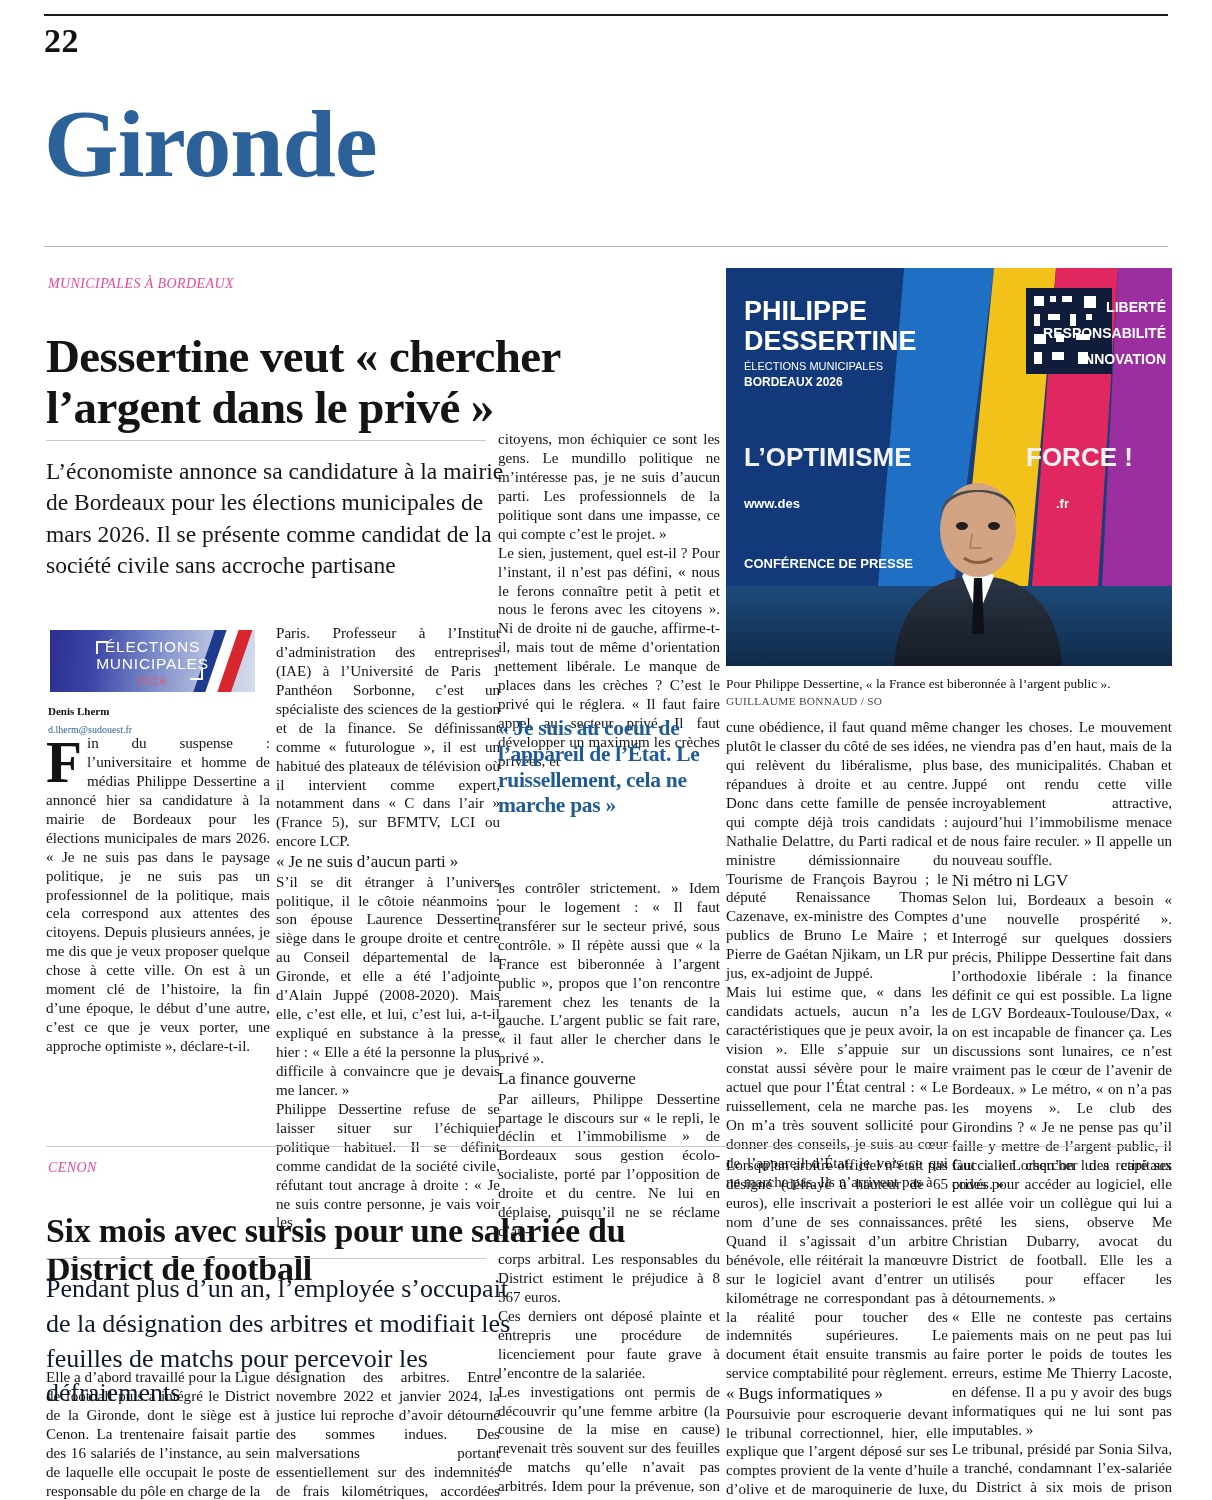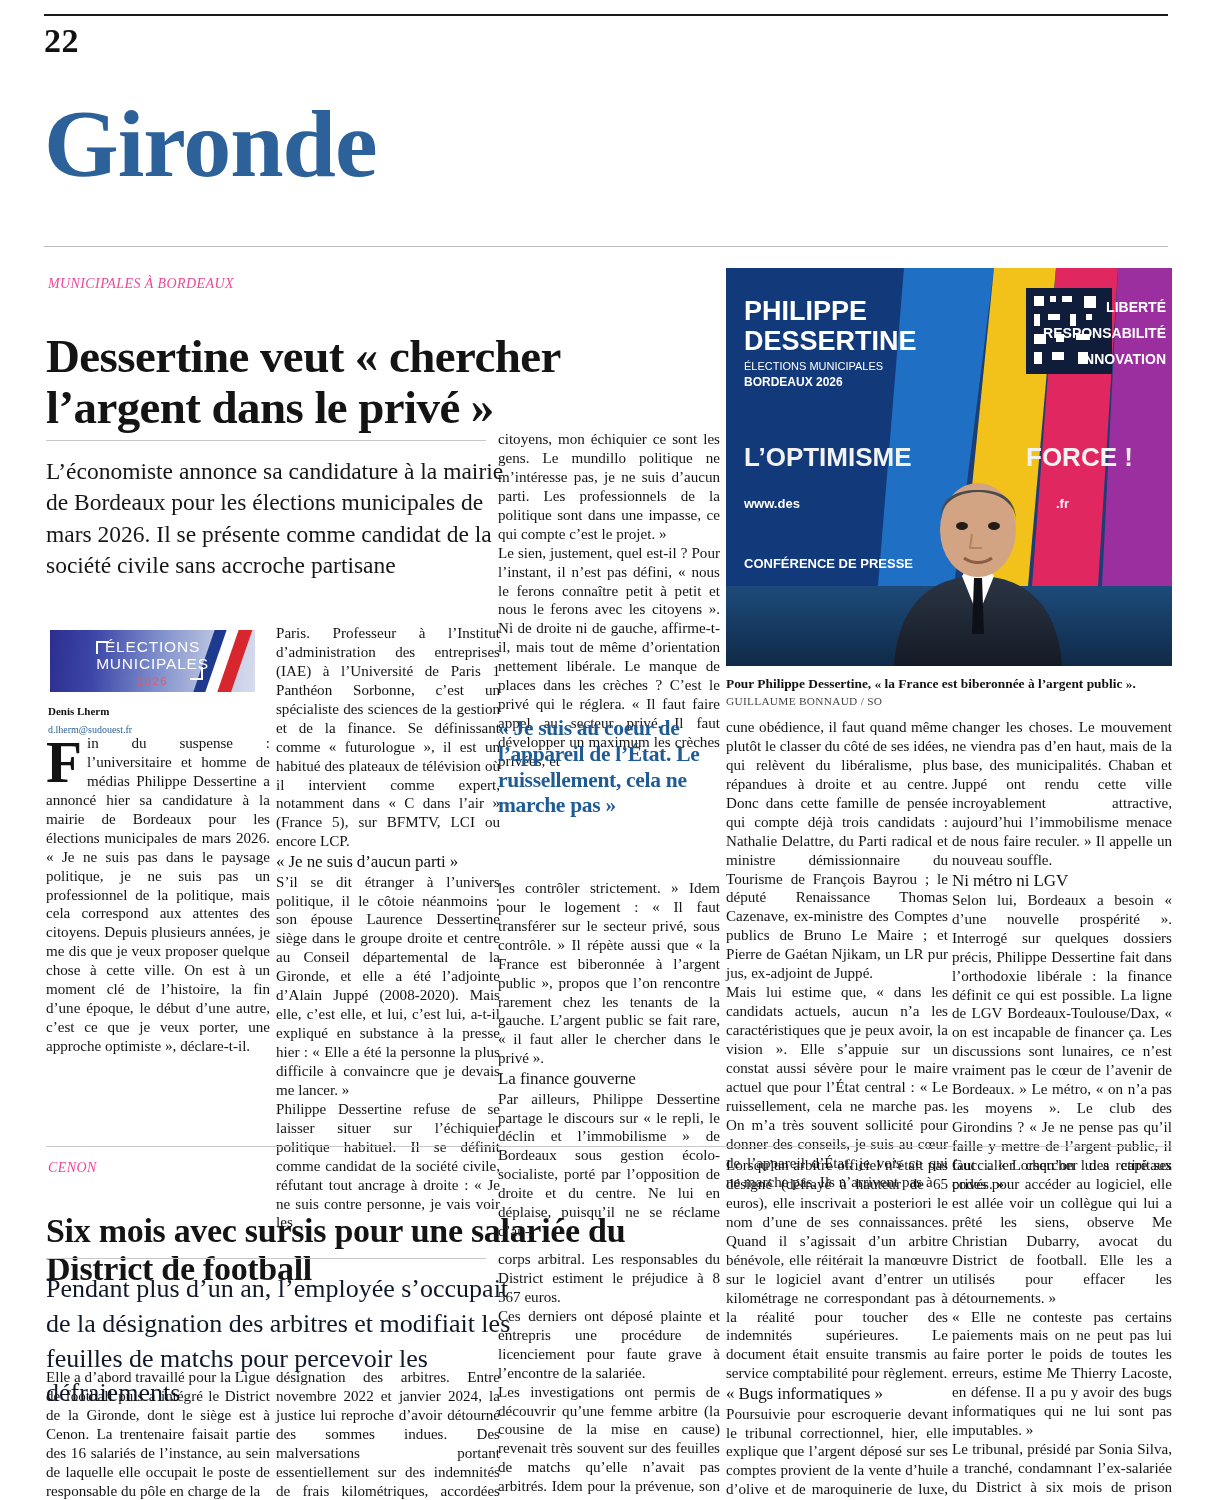--- a/index.html
+++ b/index.html
@@ -77,21 +77,21 @@
   #a1c5{left:952px;top:718px;width:220px;}
 
   
   .pullquote{position:absolute;left:498px;top:716px;width:226px;
     font-family:"Liberation Serif",serif;font-weight:700;font-size:21.5px;line-height:1.2;
     color:#1f5b94;letter-spacing:-.3px;}
 
   
   .photo{position:absolute;left:726px;top:268px;width:446px;height:398px;overflow:hidden;background:#10243f;}
   .caption{position:absolute;left:726px;top:676px;width:446px;
-     font-weight:700;font-size:13.4px;line-height:1.25;color:#111;}
+     font-weight:400;font-size:13.4px;line-height:1.25;color:#111;}
   .credit{position:absolute;left:726px;top:695px;width:446px;
      font-size:11.3px;letter-spacing:.3px;color:#444;}
 
   
   .rule-2{position:absolute;left:46px;top:1146px;width:1126px;height:1px;background:#c9c9c9;}
   .kicker-2{position:absolute;left:48px;top:1160px;}
   .headline-2{position:absolute;left:46px;top:1184px;width:670px;
     font-family:"Liberation Serif",serif;font-weight:700;font-size:34px;line-height:1.11;
     letter-spacing:-.3px;color:#141414;}
   .rule-3{position:absolute;left:46px;top:1258px;width:440px;height:1px;background:#c9c9c9;}

